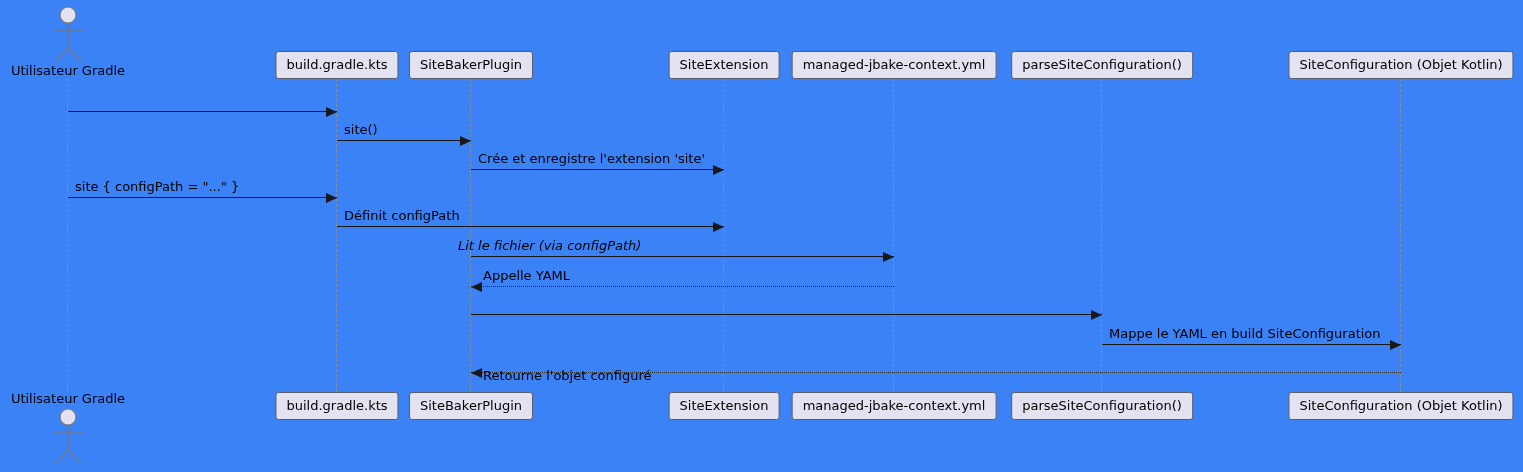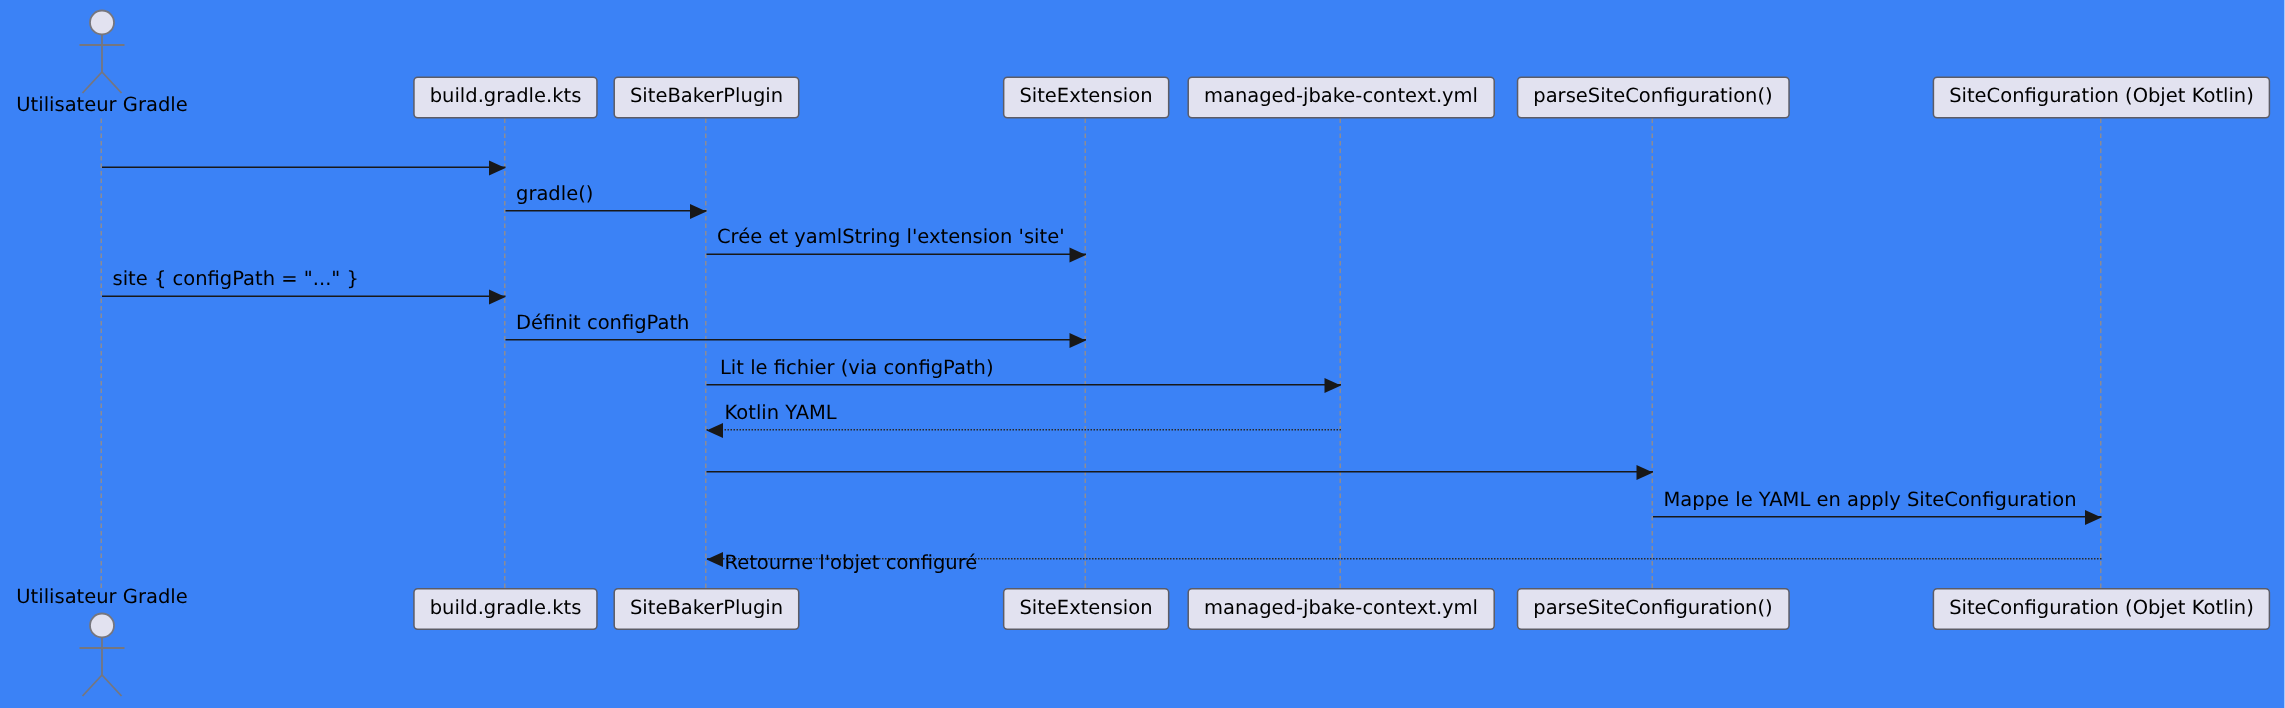--- a/index.html
+++ b/index.html
@@ -55,37 +55,37 @@
     <div class="pbox" style="left: 894px; top: 51px;">managed-jbake-context.yml</div>
     <div class="pbox" style="left: 894px; top: 392px;">managed-jbake-context.yml</div>
     <div class="pbox" style="left: 1102px; top: 51px;">parseSiteConfiguration()</div>
     <div class="pbox" style="left: 1102px; top: 392px;">parseSiteConfiguration()</div>
     <div class="pbox" style="left: 1401px; top: 51px;">SiteConfiguration (Objet Kotlin)</div>
     <div class="pbox" style="left: 1401px; top: 392px;">SiteConfiguration (Objet Kotlin)</div>
     <div class="mline solid" style="left: 68px; width: 269px; top: 111px;"></div>
     <div class="ahead right" style="left: 326px; top: 106.5px;"></div>
     <div class="mline solid" style="left: 337px; width: 134px; top: 140px;"></div>
     <div class="ahead right" style="left: 460px; top: 135.5px;"></div>
-    <div class="mlabel" style="left: 344px; top: 122px;">gradle()</div>
+    <div class="mlabel" style="left: 344px; top: 122px;">site()</div>
     <div class="mline solid" style="left: 471px; width: 253px; top: 169px;"></div>
     <div class="ahead right" style="left: 713px; top: 164.5px;"></div>
-    <div class="mlabel" style="left: 478px; top: 151px;">Crée et yamlString l'extension 'site'</div>
+    <div class="mlabel" style="left: 478px; top: 151px;">Crée et enregistre l'extension 'site'</div>
     <div class="mline solid" style="left: 68px; width: 269px; top: 197px;"></div>
     <div class="ahead right" style="left: 326px; top: 192.5px;"></div>
     <div class="mlabel" style="left: 75px; top: 179px;">site { configPath = "..." }</div>
     <div class="mline solid" style="left: 337px; width: 387px; top: 226px;"></div>
     <div class="ahead right" style="left: 713px; top: 221.5px;"></div>
     <div class="mlabel" style="left: 344px; top: 208px;">Définit configPath</div>
     <div class="mline solid" style="left: 471px; width: 423px; top: 256px;"></div>
     <div class="ahead right" style="left: 883px; top: 251.5px;"></div>
-    <div class="mlabel" style="left: 480px; top: 238px;">Lit le fichier (via configPath)</div>
+    <div class="mlabel" style="left: 458px; top: 238px; font-style: italic;">Lit le fichier (via configPath)</div>
     <div class="mline dotted" style="left: 471px; width: 423px; top: 286px;"></div>
     <div class="ahead left" style="left: 471px; top: 281.5px;"></div>
-    <div class="mlabel" style="left: 483px; top: 268px;">Kotlin YAML</div>
+    <div class="mlabel" style="left: 483px; top: 268px;">Appelle YAML</div>
     <div class="mline solid" style="left: 471px; width: 631px; top: 314px;"></div>
     <div class="ahead right" style="left: 1091px; top: 309.5px;"></div>
     <div class="mline solid" style="left: 1102px; width: 299px; top: 344px;"></div>
     <div class="ahead right" style="left: 1390px; top: 339.5px;"></div>
-    <div class="mlabel" style="left: 1109px; top: 326px;">Mappe le YAML en apply SiteConfiguration</div>
+    <div class="mlabel" style="left: 1109px; top: 326px;">Mappe le YAML en build SiteConfiguration</div>
     <div class="mline dotted" style="left: 471px; width: 930px; top: 372px;"></div>
     <div class="ahead left" style="left: 471px; top: 367.5px;"></div>
     <div class="mlabel" style="left: 483px; top: 368px;">Retourne l'objet configuré</div>
   </div>
 
 </body></html>

